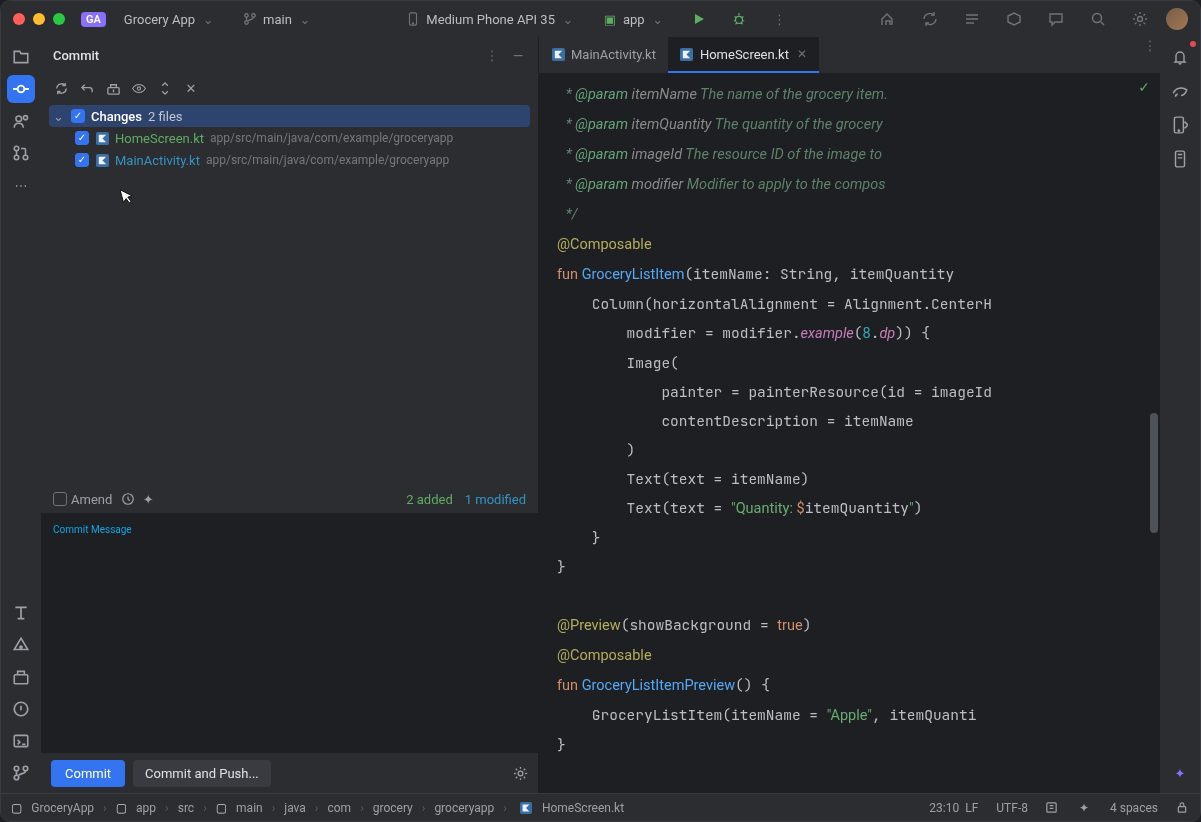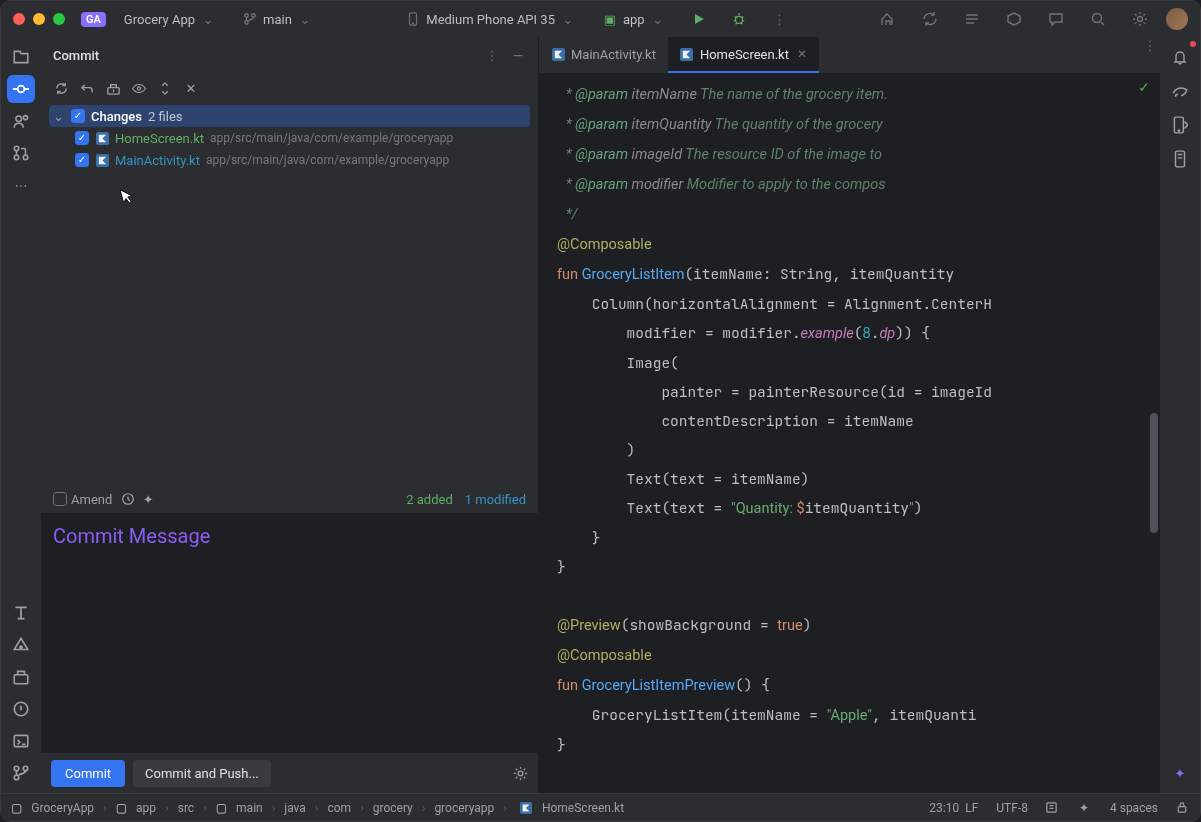--- a/index.html
+++ b/index.html
@@ -46,21 +46,21 @@
 .tree-dim { color:#787878; font-size:12px; margin-left:0; }
 .file-ind { padding-left:26px; }
 .kt-icon { width:14px; height:14px; display:inline-flex; align-items:center; justify-content:center; }
 .kt-new { color:#5fad65; } .kt-mod { color:#3592c4; }
 
 .cursor-arrow { position:absolute; left:80px; top:150px; color:#fff; font-size:14px; transform:rotate(-15deg); pointer-events:none; }
 
 .amend-row { display:flex; align-items:center; padding:6px 12px; gap:4px; color:#9da0a8; font-size:13px; }
 .added { color:#5fad65; } .modified { color:#3592c4; }
 
-.msg-area { flex:0 0 240px; background:#1e1f22; padding:10px 12px; color:#8b5cf6; font-family:"JetBrains Mono",Consolas,monospace; font-size:20px; }
+.msg-area { flex:0 0 240px; background:#1e1f22; padding:10px 12px; color:#0ea5e9; font-family:"JetBrains Mono",Consolas,monospace; font-size:10px; }
 
 .commit-actions { height:40px; display:flex; align-items:center; padding:0 10px; gap:8px; }
 .btn-primary { background:#3574f0; color:#fff; padding:6px 14px; border-radius:4px; font-size:13px; }
 .btn-sec { background:#393b40; color:#dfe1e5; padding:6px 12px; border-radius:4px; font-size:13px; }
 
 
 #editor-area { flex:1; display:flex; flex-direction:column; background:#1e1f22; overflow:hidden; }
 .tabs { height:36px; display:flex; align-items:stretch; background:#2b2d30; }
 .tab { display:flex; align-items:center; gap:6px; padding:0 12px; color:#9da0a8; font-size:13px; border-bottom:2px solid transparent; }
 .tab.active { background:#1e1f22; color:#dfe1e5; border-bottom-color:#3574f0; }

